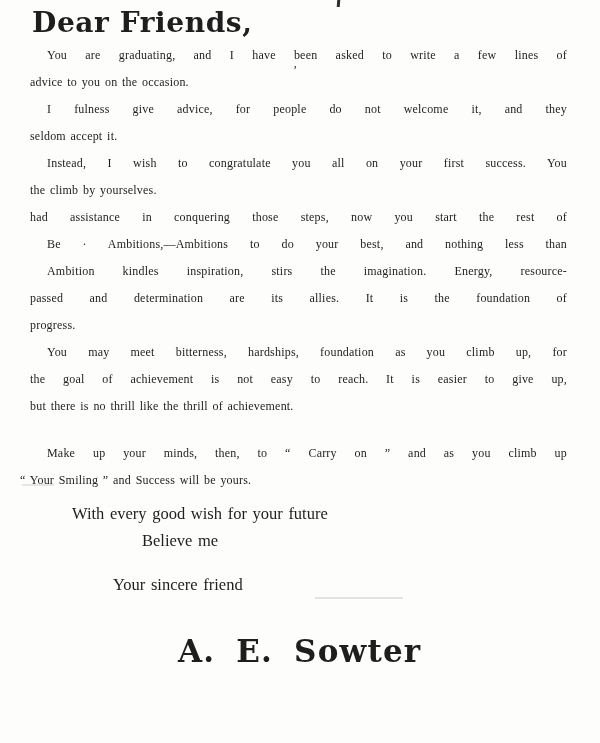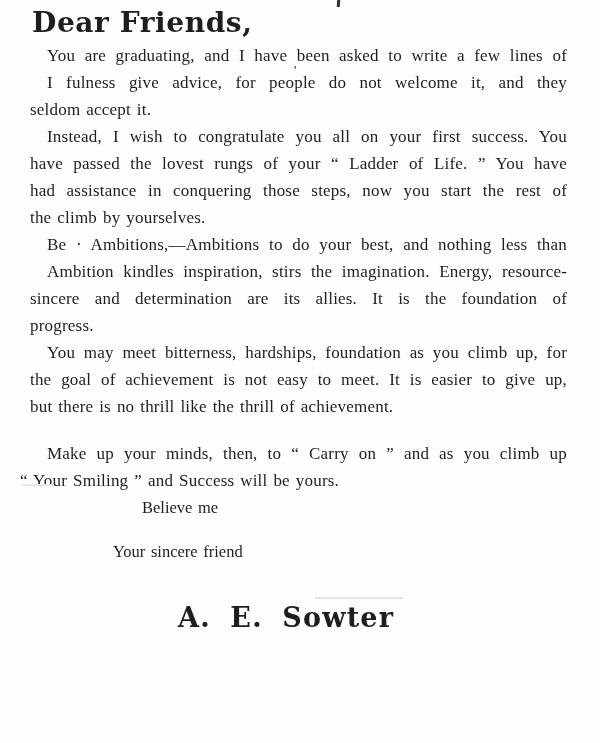--- a/index.html
+++ b/index.html
@@ -13,33 +13,33 @@
     box-sizing:border-box;
   }
   .content{padding:10px 33px 0 30px;}
   .salutation{
     font-size:28px;font-weight:bold;letter-spacing:.6px;
     line-height:26px;margin:0 0 6px 2px;
     font-family:"DejaVu Serif","Liberation Serif",serif;
   }
   .para{margin:0;}
   .line{
-    font-size:17px;line-height:27px;word-spacing:1.5px;
+    font-size:12px;line-height:27px;word-spacing:1.5px;
     letter-spacing:.2px;
   }
   .line.just{text-align:justify;text-align-last:justify;}
   .para.indent .line:first-child{text-indent:17px;}
   .para--gap{margin-top:20px;}
   .hang{text-indent:-10px;}
   .close-line{font-size:16.5px;line-height:27px;word-spacing:1.5px;}
   .close-wish{margin:6px 0 0 42px;}
   .close-believe{margin:0 0 0 112px;}
   .close-friend{margin:17px 0 0 83px;}
   .signature{
-    font-size:27px;font-weight:bold;line-height:34px;
+    font-size:31px;font-weight:bold;line-height:34px;
     margin:36px 0 0 148px;
     word-spacing:9px;letter-spacing:1.2px;
     font-family:"DejaVu Serif","Liberation Serif",serif;
   }
   
   .stray-mark{
     position:absolute;left:293px;top:62px;
     font-size:13px;color:#3a3a3a;
   }
   .top-tick{
@@ -64,54 +64,55 @@
   <span class="stray-mark">ʼ</span>
   <div class="smudge-2"></div>
   <div class="smudge-1"></div>
 
   <div class="content">
 
     <div class="salutation">Dear Friends,</div>
 
     <div class="para indent">
       <div class="line just">You are graduating, and I have been asked to write a few lines of</div>
+      <div class="line">advice to you on the occasion.</div>
     </div>
 
     <div class="para indent">
       <div class="line just">I fulness give advice, for people do not welcome it, and they</div>
       <div class="line">seldom accept it.</div>
     </div>
 
     <div class="para indent">
       <div class="line just">Instead, I wish to congratulate you all on your first success.  You</div>
-      <div class="line just">have passed the lovest rungs of your “ Ladder of Life. ”  You have</div>
+      <div class="line">the climb by yourselves.</div>
       <div class="line just">had assistance in conquering those steps, now you start the rest of</div>
-      <div class="line">the climb by yourselves.</div>
     </div>
 
     <div class="para indent">
       <div class="line just">Be · Ambitions,—Ambitions to do your best,  and nothing less than</div>
     </div>
 
     <div class="para indent">
       <div class="line just">Ambition kindles inspiration, stirs the imagination. Energy, resource-</div>
-      <div class="line just">sincere and determination are its allies. It is the foundation of</div>
+      <div class="line just">passed and determination are its allies. It is the foundation of</div>
       <div class="line">progress.</div>
     </div>
 
     <div class="para indent">
       <div class="line just">You may meet bitterness, hardships, foundation as you climb up, for</div>
-      <div class="line just">the goal of achievement is not easy to meet. It is easier to give up,</div>
+      <div class="line just">the goal of achievement is not easy to reach. It is easier to give up,</div>
       <div class="line">but there is no thrill like the thrill of achievement.</div>
     </div>
 
     <div class="para indent para--gap">
       <div class="line just">Make up your minds, then, to “ Carry on ” and as you climb up</div>
       <div class="line hang">“ Your Smiling ” and Success will be yours.</div>
     </div>
 
+    <div class="close-line close-wish">With every good wish for your future</div>
     <div class="close-line close-believe">Believe me</div>
     <div class="close-line close-friend">Your sincere friend</div>
 
     <div class="signature">A. E. Sowter</div>
 
   </div>
 </div>
 
 </body></html>

